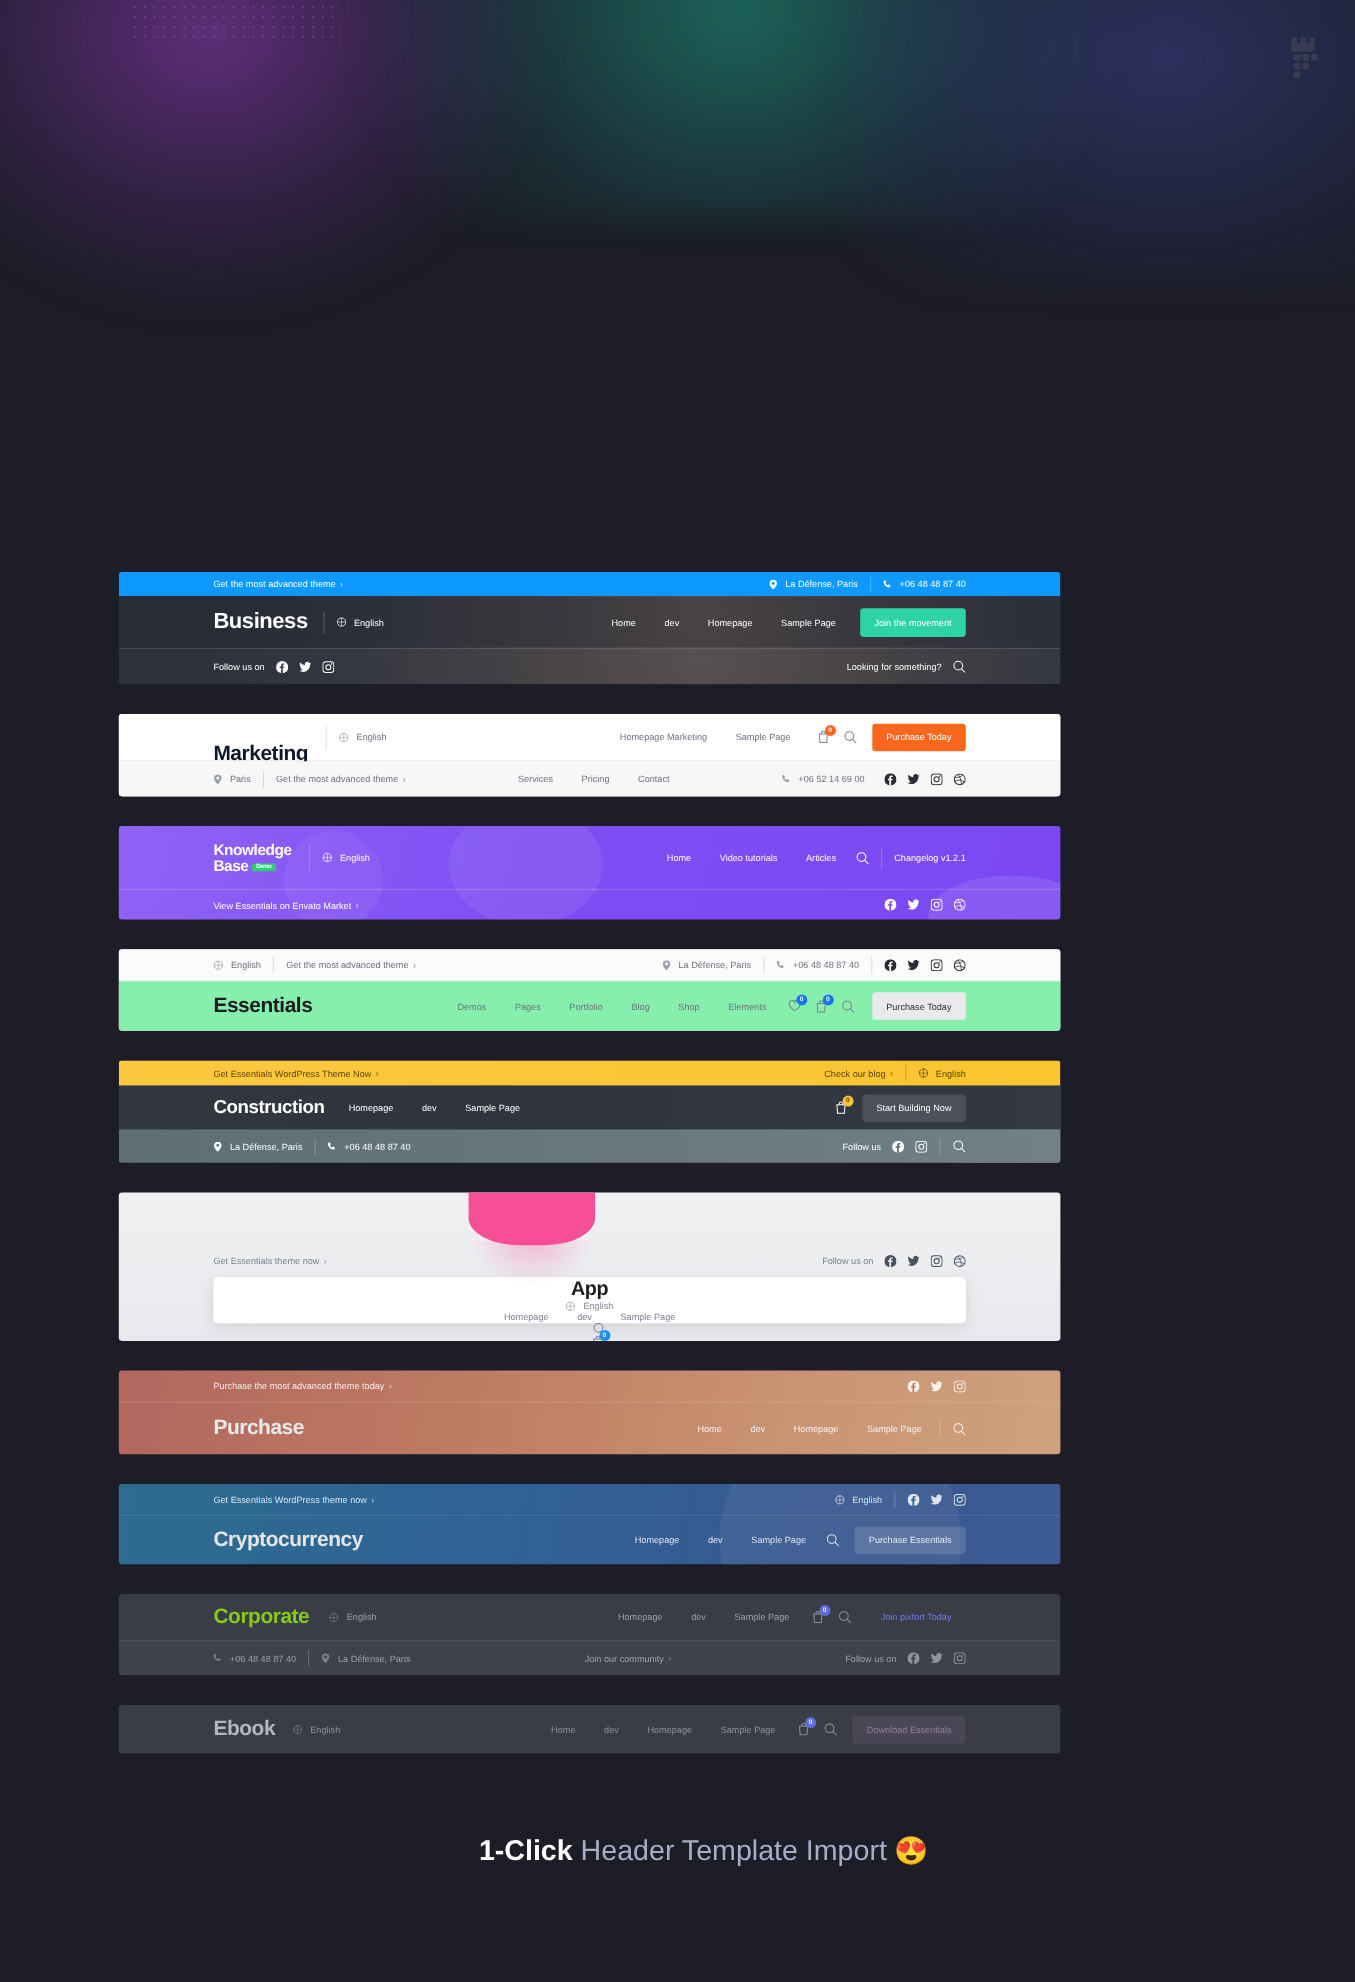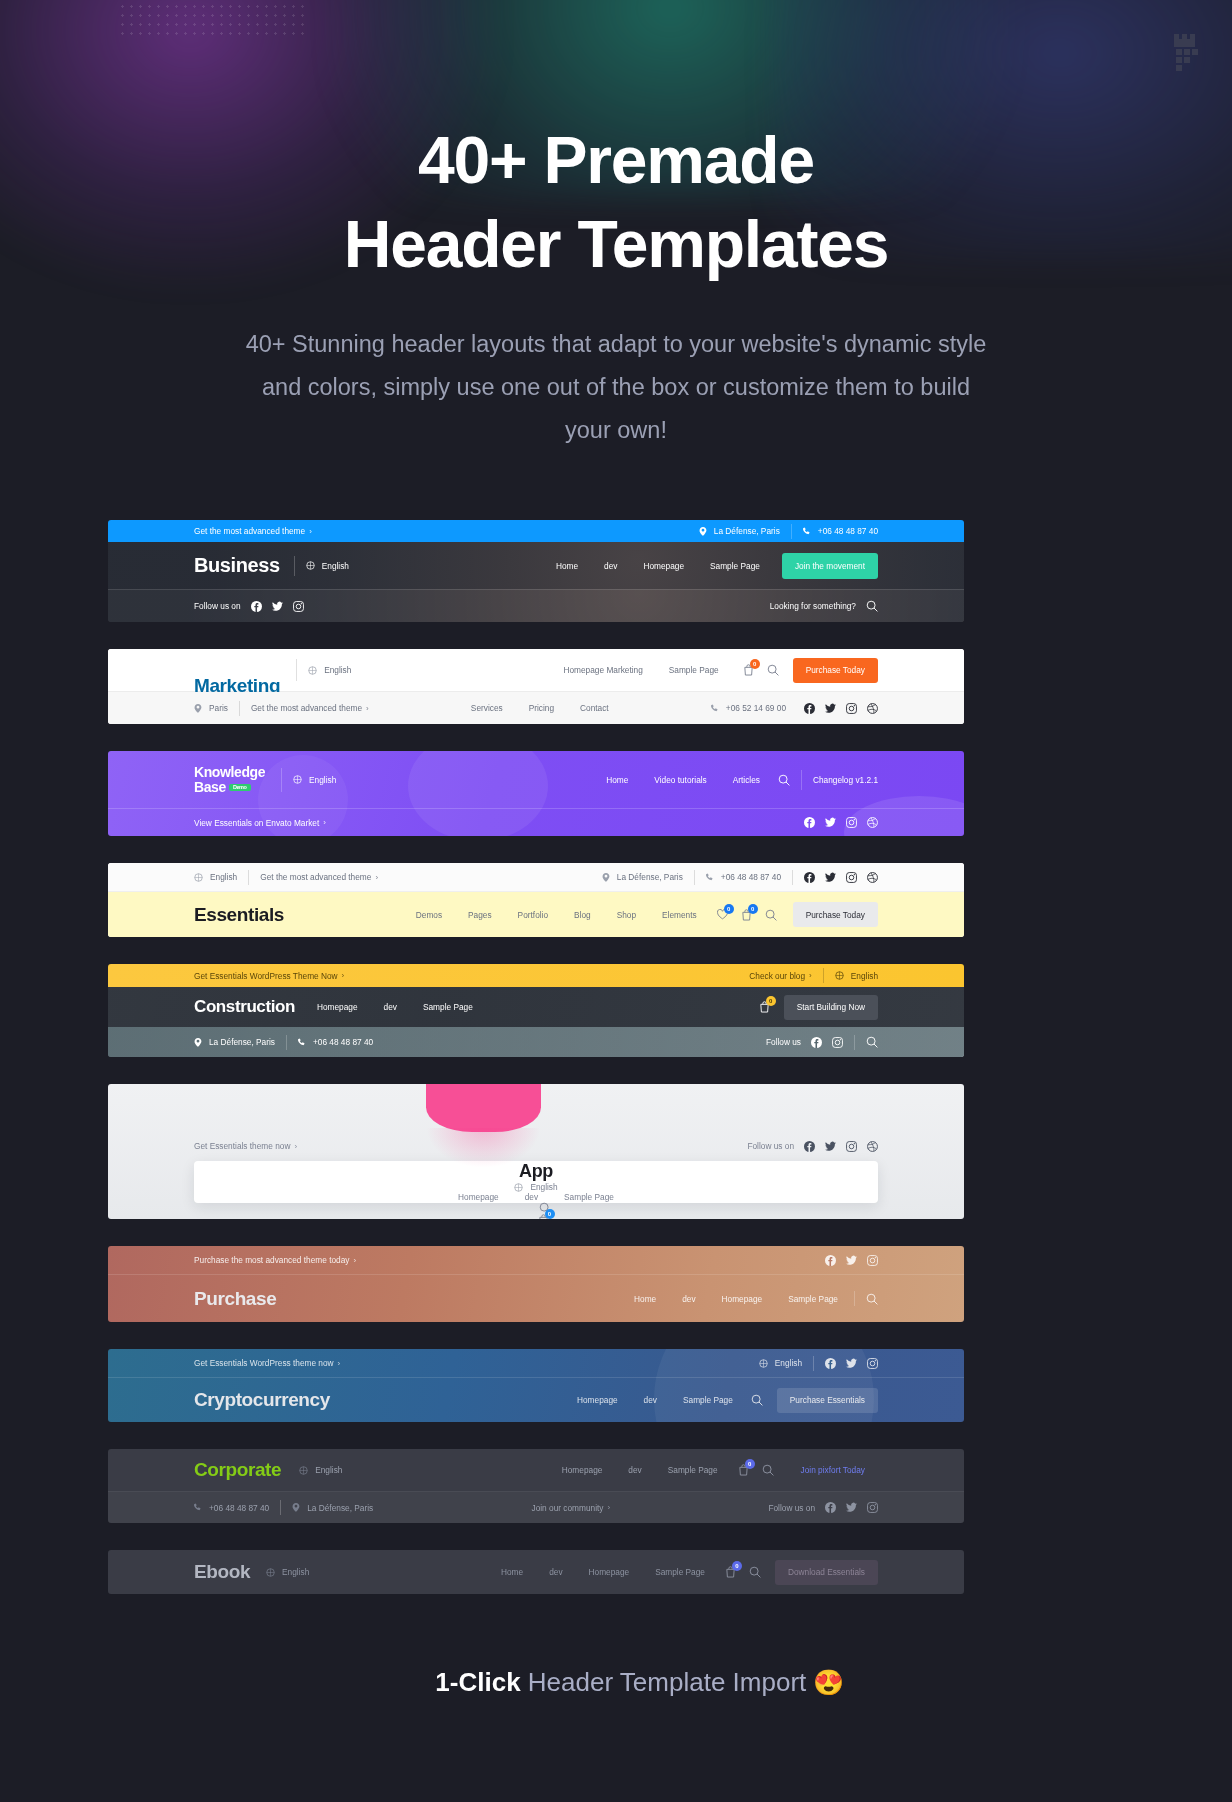--- a/index.html
+++ b/index.html
@@ -128,40 +128,40 @@
       radial-gradient(circle at 62% 10%, #cfa68c 0%, #8b7264 30%, #4c4a4c 60%, #2f3238 85%);
     border-top: 1px solid rgba(255,255,255,.12);
   }
   .h-business .logo { font-size: 20px; }
   .h-business .btn { background: #2ed3a7; color: #fff; height: 26px; }
 
   
   .h-marketing { background: #fafafa; color: #6b7280; }
   .h-marketing .bar-main { height: 43px; border-bottom: 1px solid #ececec; background: #fff; }
   .h-marketing .bar-bot { height: 32px; background: #f7f7f7; }
-  .h-marketing .logo { font-size: 19px; color: #0369a1; margin-top: 32px; }
+  .h-marketing .logo { font-size: 19px; color: #0f172a; margin-top: 32px; }
   .h-marketing .btn { background: #f9671f; color: #fff; height: 25px; }
   .h-marketing .badge { background: #f9671f; }
 
   
   .h-kb {
     background: linear-gradient(105deg, #8f63f6 0%, #7e4ef4 45%, #7b48f3 100%);
   }
   .h-kb .bar-main { height: 57px; }
   .h-kb .bar-bot { height: 28px; border-top: 1px solid rgba(255,255,255,.18); }
   .h-kb .logo { font-size: 14px; line-height: 1.06; }
   .h-kb .blob1 { position: absolute; right: -30px; bottom: -32px; width: 150px; height: 72px; border-radius: 50%; background: rgba(255,255,255,.10); }
   .h-kb .blob2 { position: absolute; left: 300px; top: -20px; width: 140px; height: 110px; border-radius: 50%; background: rgba(255,255,255,.07); }
   .h-kb .blob3 { position: absolute; left: 150px; top: 4px; width: 90px; height: 90px; border-radius: 50%; background: rgba(255,255,255,.05); }
   .pill { display:inline-block; background:#2ecc71; color:#fff; font-size:5.5px; font-weight:700; padding:1px 4px; border-radius:2px; vertical-align:3px; margin-left:3px;}
 
   
   .h-essentials { background: #fff; color: #6b7280; }
   .h-essentials .bar-top { height: 29px; background: #fbfbfb; border-bottom: 1px solid #efefef; }
-  .h-essentials .bar-main { height: 45px; background: #fef9c3; justify-content: flex-end; }
+  .h-essentials .bar-main { height: 45px; background: #86efac; justify-content: flex-end; }
   .h-essentials .logo { font-size: 19px; color: #1b1c22; }
   .h-essentials .btn { background: #e9eaec; color: #2b2d36; height: 25px; }
   .h-essentials .badge { background: #1778f2; }
 
   
   .h-construction .bar-top { height: 23px; background: linear-gradient(90deg,#fcc83f 0%,#fbc52f 100%); color: #5a4609; }
   .h-construction .bar-main {
     height: 40px;
     background: linear-gradient(rgba(42,46,54,.88), rgba(42,46,54,.88)),
       linear-gradient(100deg,#6e7b82 0%,#59666d 40%,#7d8a91 100%);
@@ -265,27 +265,20 @@
       <rect x="8" y="11" width="21" height="8"></rect>
       <rect x="10" y="21" width="6" height="6"></rect>
         <rect x="18" y="21" width="6" height="6"></rect>
         <rect x="26" y="21" width="6" height="6"></rect>
       <rect x="10" y="29" width="6" height="6"></rect>
         <rect x="18" y="29" width="6" height="6"></rect>
       <rect x="10" y="37" width="6" height="6"></rect>
     </g>
   </svg>
 
-  <div class="hero-inner">
-    <h1 class="hero-title">
-      <span>40+ Premade</span><br>
-      <span>Header Templates</span>
-    </h1>
-    <p class="hero-sub">40+ Stunning header layouts that adapt to your website's dynamic style and colors, simply use one out of the box or customize them to build your own!</p>
-  </div>
 </section>
 
 <section class="showcase">
 
   <div class="hdr h-business">
     <div class="bar-top row pad">
       <span>Get the most advanced theme</span>
       <span class="chev">›</span>
       <span class="grow"></span>
       <span class="gap">

